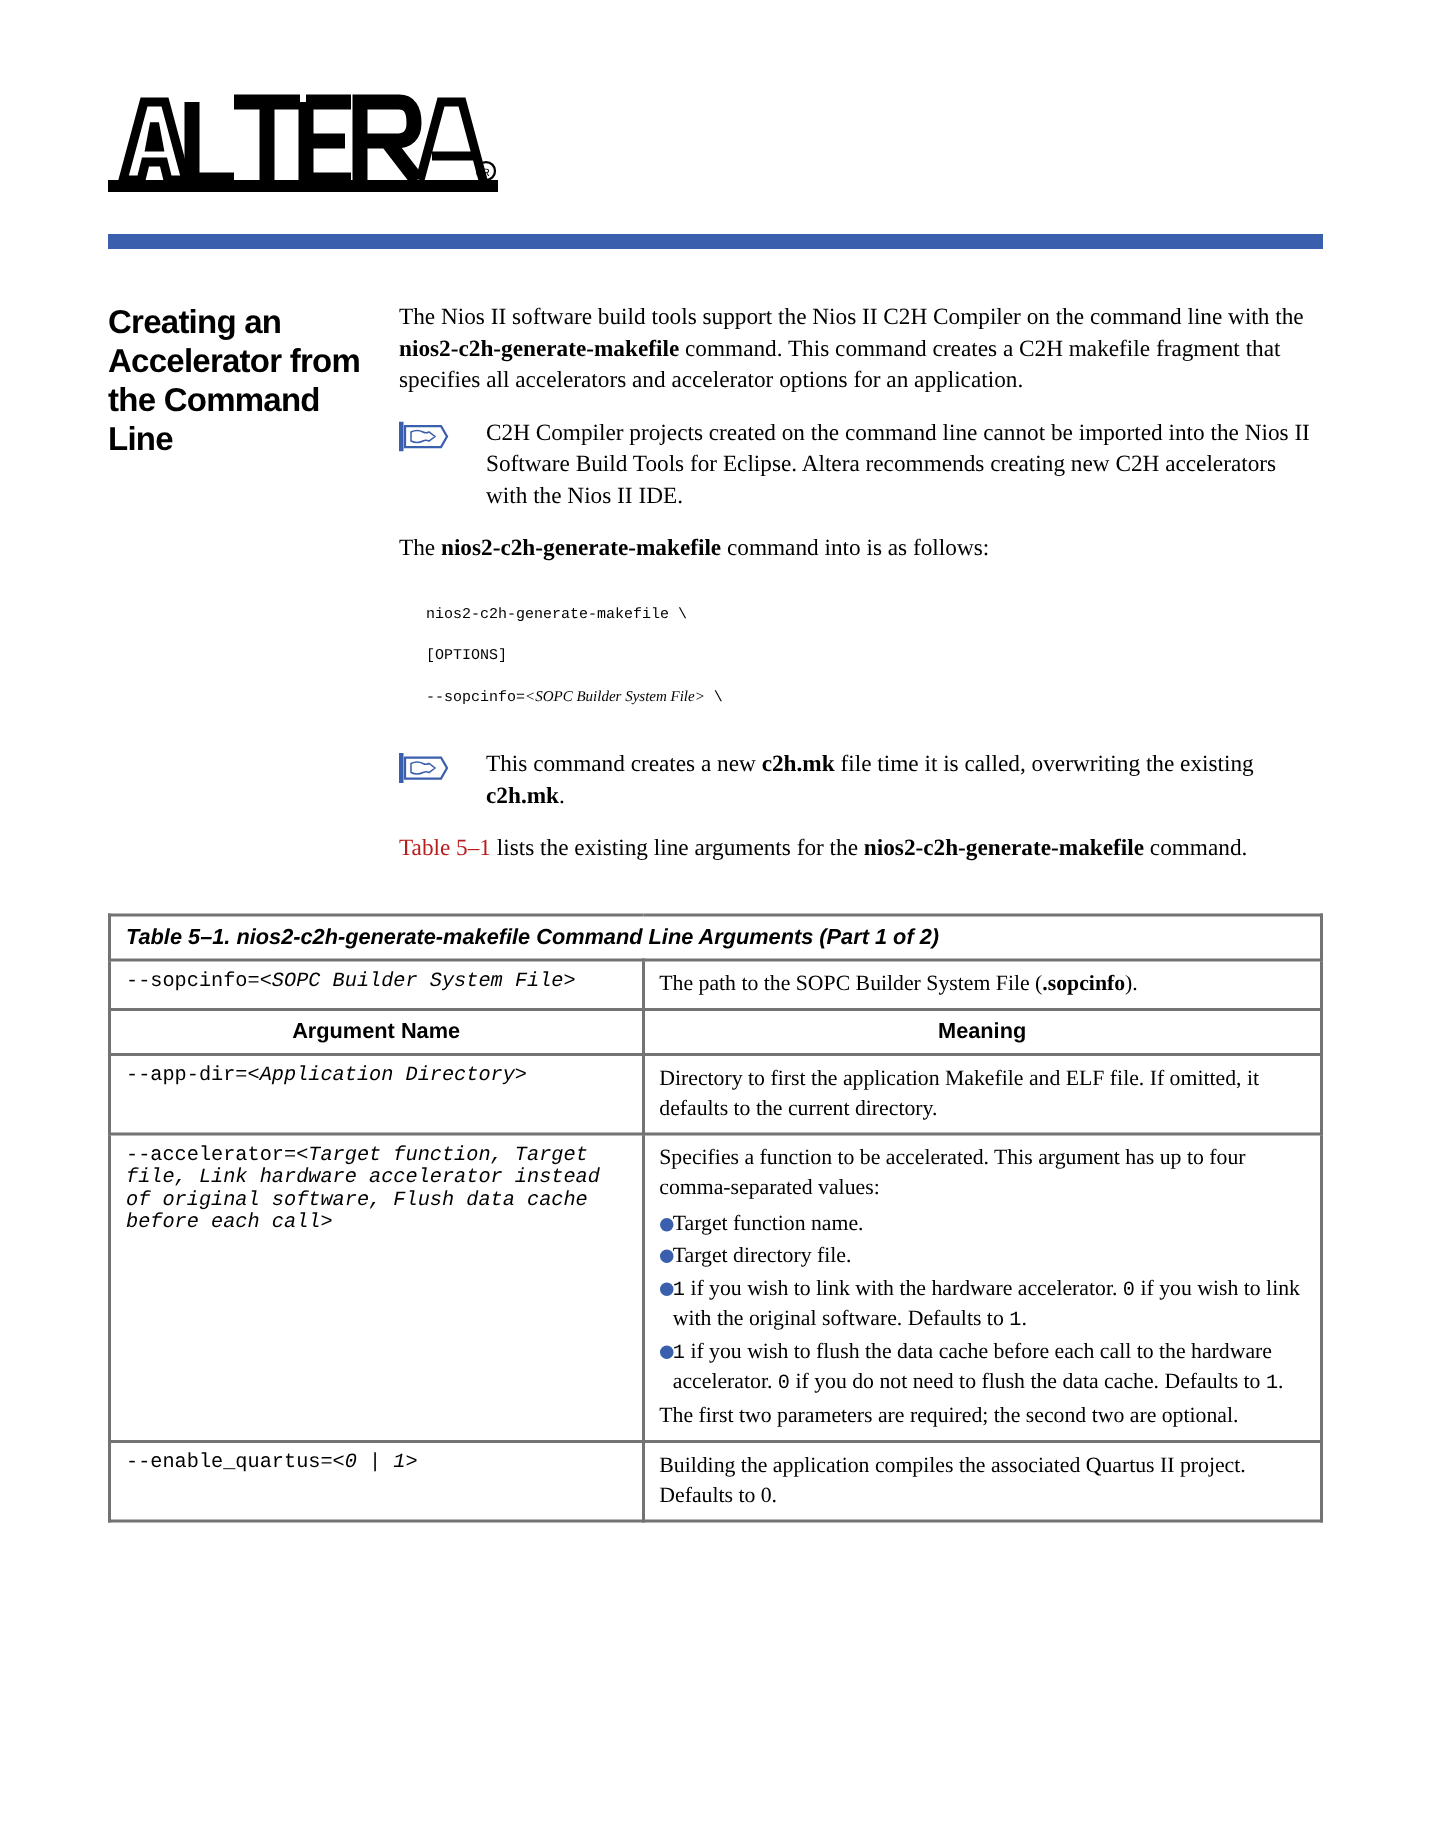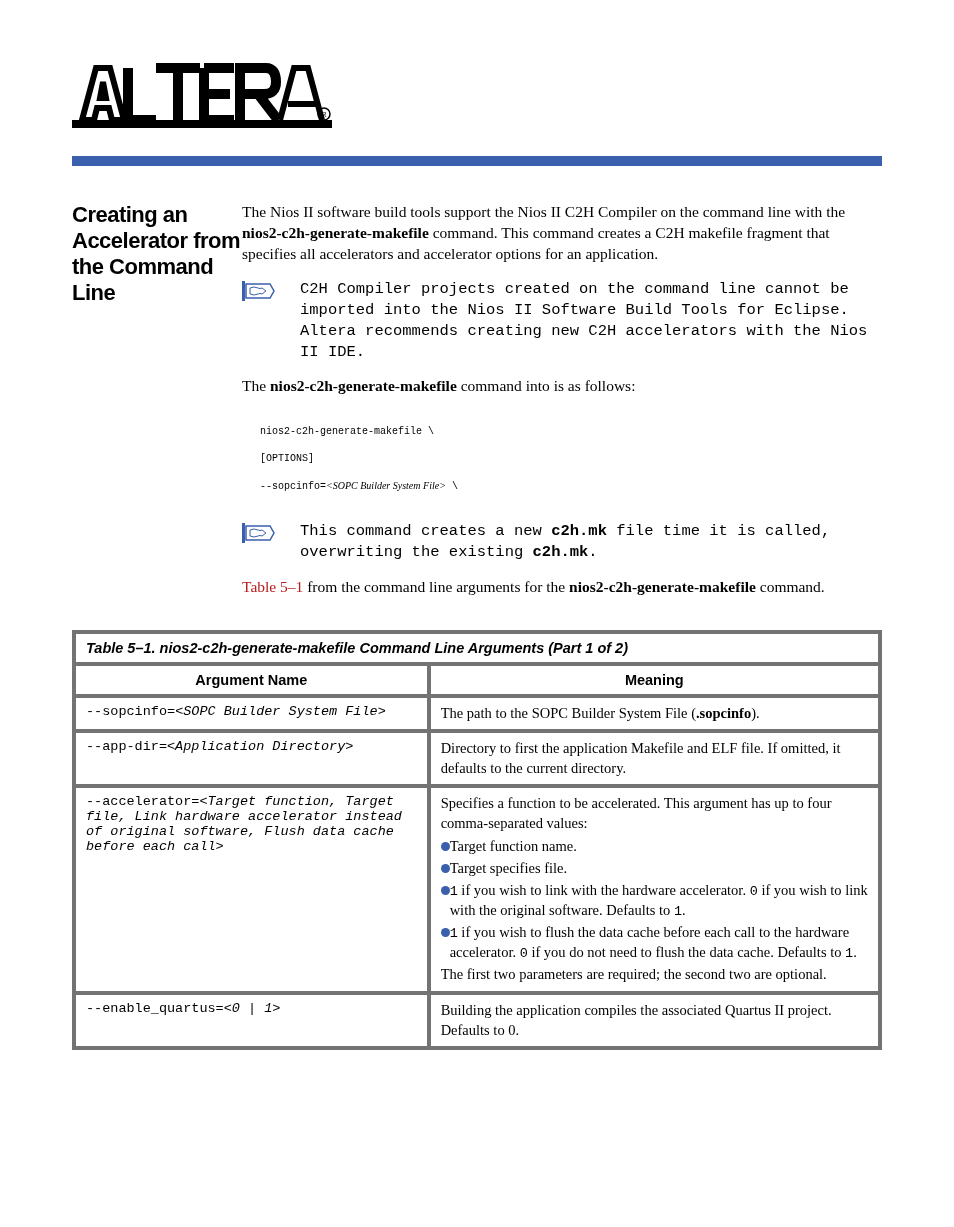--- a/index.html
+++ b/index.html
@@ -21,20 +21,21 @@
     
     .blue-bar {
       height: 10px;
       background: #3a5fad;
       width: 100%;
       margin-bottom: 36px;
     }
     
     .main-layout {
       display: flex;
+      gap: 24px;
     }
     
     .left-col {
       flex: 0 0 170px;
     }
     
     .right-col {
       flex: 1;
       font-size: 15.5px;
       line-height: 1.35;
@@ -63,21 +64,20 @@
       flex: 0 0 36px;
       padding-top: 2px;
     }
     
     .note-icon {
       display: inline-block;
     }
     
     .note-text {
       flex: 1;
-      font-family: Liberation Mono, monospace;
     }
     
     .cmd-block {
       font-family: "Courier New", monospace;
       font-size: 10px;
       margin: 10px 0 14px 18px;
       white-space: pre-line;
     }
     
     .cmd-block .ital { font-style: italic; font-family: "Palatino Linotype", serif; }
@@ -88,21 +88,21 @@
       margin-top: 18px;
     }
     
     table {
       border-collapse: collapse;
       width: 100%;
       font-size: 14.5px;
     }
     
     th, td {
-      border: 4px solid #737373;
+      border: 2px solid #737373;
       padding: 6px 10px;
       text-align: left;
       vertical-align: top;
     }
     
     .table-title-cell {
       font-family: Arial, Helvetica, sans-serif;
       font-weight: 700;
       font-style: italic;
       font-size: 14.5px;
@@ -217,44 +217,44 @@
           <path d="M4 3 L28 3 L32 10 L28 17 L4 17 Z" fill="none" stroke="#3a5fad" stroke-width="1.5"></path>
           <path d="M8 7 Q12 5 16 7 Q18 8 20 7 L24 10 L20 13 Q18 12 16 13 Q12 15 8 13 Z" fill="none" stroke="#3a5fad" stroke-width="1"></path>
         </svg>
       </div>
       <div class="note-text">
         <span>This command creates a new </span><span class="bold">c2h.mk</span><span> file time it is called, overwriting the existing </span><span class="bold">c2h.mk</span><span>.</span>
       </div>
     </div>
 
     <p class="body-para">
-      <span class="xref">Table 5–1</span><span> from the command line arguments for the </span><span class="bold">nios2-c2h-generate-makefile</span><span> command.</span>
+      <span class="xref">Table 5–1</span><span> lists the existing line arguments for the </span><span class="bold">nios2-c2h-generate-makefile</span><span> command.</span>
     </p>
 
   </div>
 </div>
 
 <div class="full-width-table-wrap">
   <table>
     <tbody>
         <tr>
       <th colspan="2" class="table-title-cell" style="text-align:left;">Table 5–1. nios2-c2h-generate-makefile Command Line Arguments  (Part 1 of 2)</th>
     </tr>
     <tr>
+      <td class="arg-cell">
+        <span class="mono">--sopcinfo=</span><span class="ital2">&lt;SOPC Builder System File&gt;</span>
+      </td>
+      <td class="meaning-cell">
+        The path to the SOPC Builder System File (<span class="bold">.sopcinfo</span>).
+      </td>
+    </tr>
+
+    <tr>
       <th class="table-header-cell">Argument Name</th>
       <th class="table-header-cell">Meaning</th>
-    </tr>
-
-    <tr>
-      <td class="arg-cell">
-        <span class="mono">--sopcinfo=</span><span class="ital2">&lt;SOPC Builder System File&gt;</span>
-      </td>
-      <td class="meaning-cell">
-        The path to the SOPC Builder System File (<span class="bold">.sopcinfo</span>).
-      </td>
     </tr>
 
     <tr>
       <td class="arg-cell">
         <span class="mono">--app-dir=</span><span class="ital2">&lt;Application Directory&gt;</span>
       </td>
       <td class="meaning-cell">Directory to first the application Makefile and ELF file. If omitted, it defaults to the current directory.</td>
     </tr>
 
     <tr>
@@ -263,21 +263,21 @@
       </td>
       <td class="meaning-cell">
         <span>Specifies a function to be accelerated. This argument has up to four comma-separated values:</span>
         <ul class="sub-list">
           <li>
                 <span class="bullet-dot"></span>
                 <span>Target function name.</span>
               </li>
           <li>
                 <span class="bullet-dot"></span>
-                <span>Target specifies file.</span>
+                <span>Target directory file.</span>
               </li>
           <li>
                 <span class="bullet-dot"></span>
                 <span><span class="mono">1</span> if you wish to link with the hardware accelerator. <span class="mono">0</span> if you wish to link with the original software. Defaults to <span class="mono">1</span>.</span>
               </li>
           <li>
                 <span class="bullet-dot"></span>
                 <span><span class="mono">1</span> if you wish to flush the data cache before each call to the hardware accelerator. <span class="mono">0</span> if you do not need to flush the data cache. Defaults to <span class="mono">1</span>.</span>
               </li>
         </ul>

